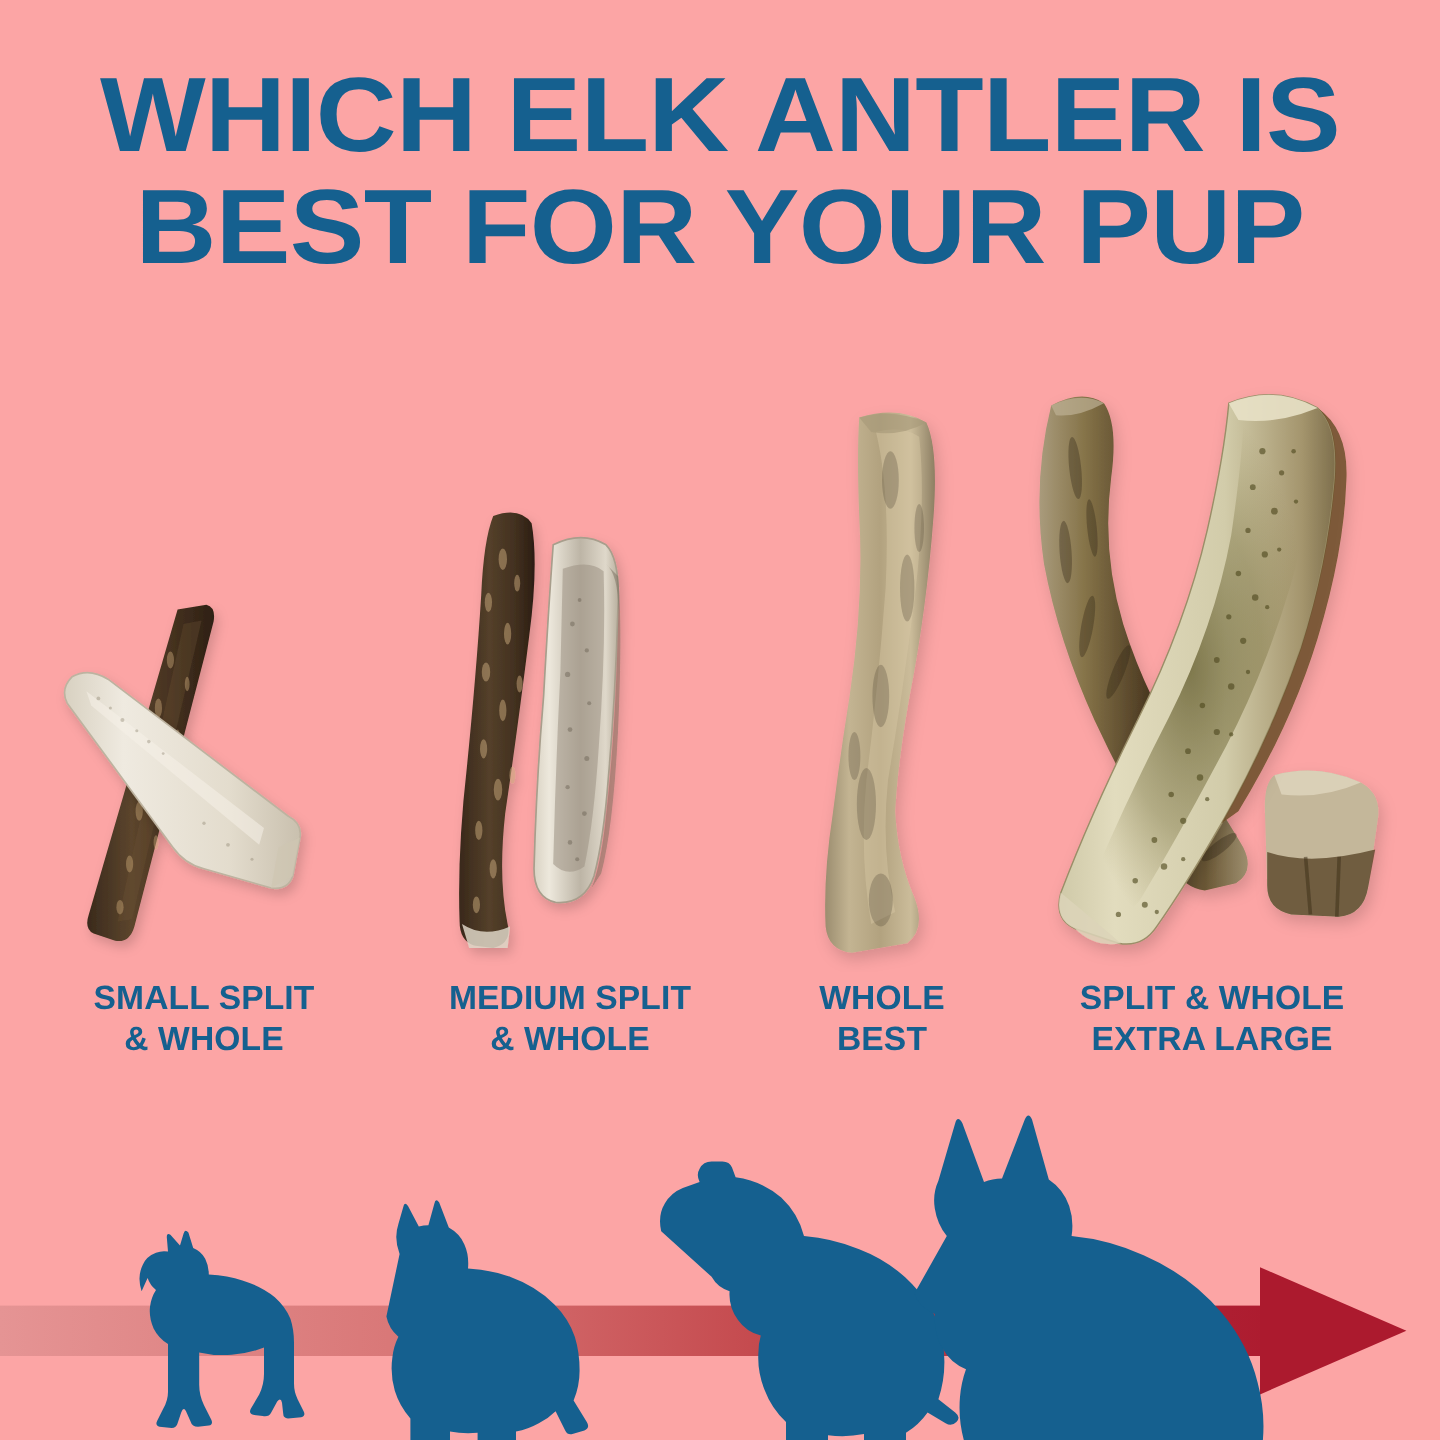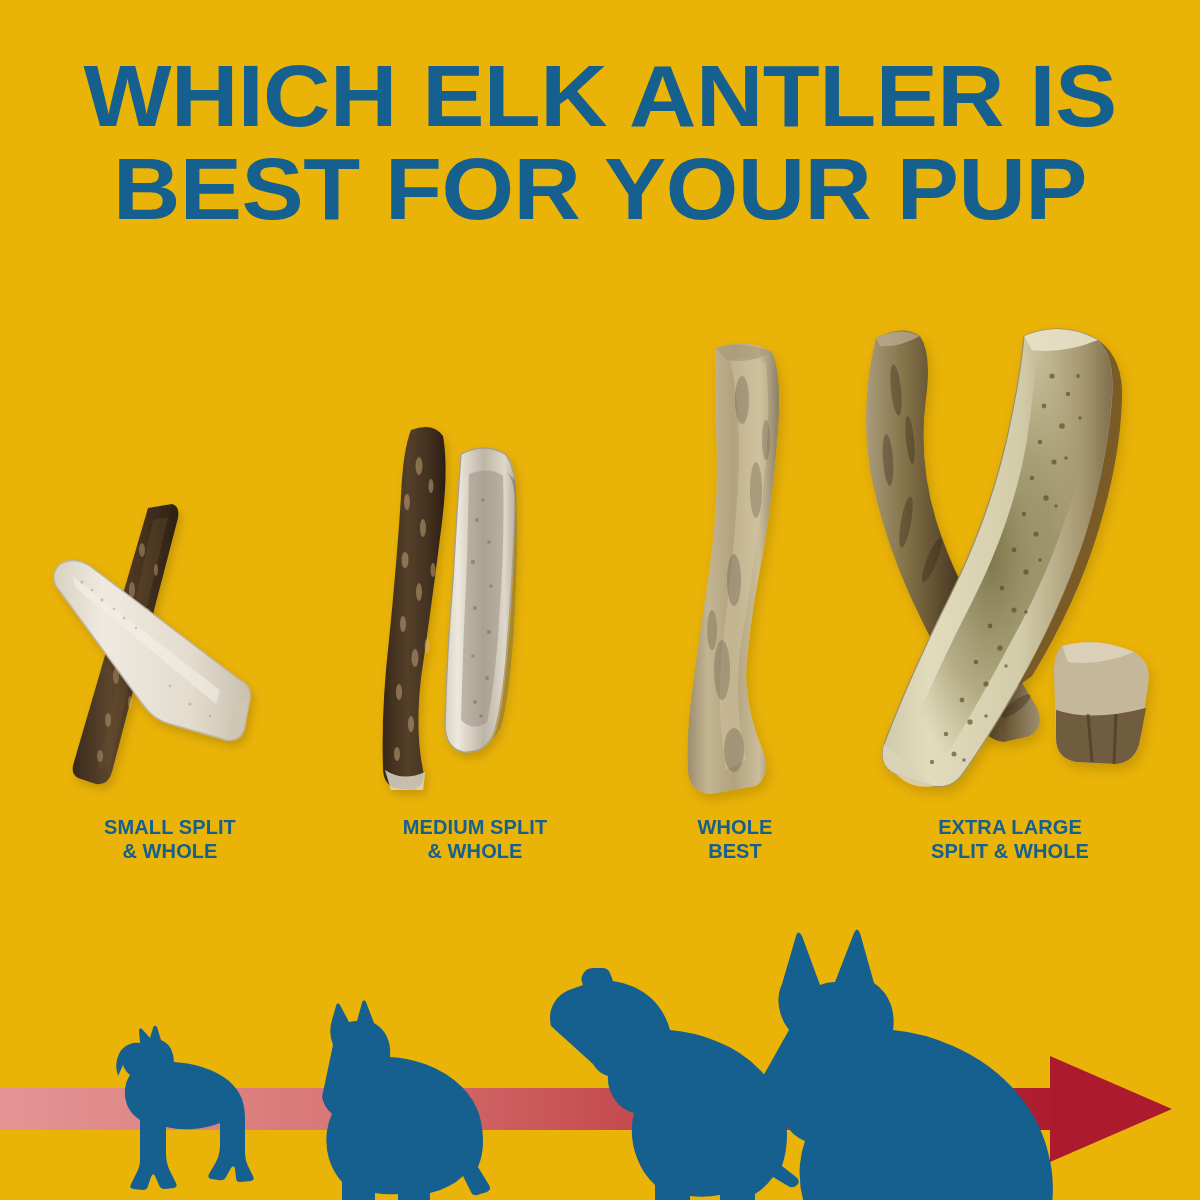--- a/index.html
+++ b/index.html
@@ -3,21 +3,21 @@
 <meta charset="utf-8">
 <style>
   html,body{margin:0;padding:0;}
   body{
     width:1200px;height:1200px;
     background:#ffffff;
     font-family:"Liberation Sans",sans-serif;
     overflow:hidden;
     position:relative;
   }
-  #stage{position:relative;width:1200px;height:1200px;overflow:hidden;background:#eab308;}
+  #stage{position:relative;width:1200px;height:1200px;overflow:hidden;background:#fca5a5;}
 
   
   .title-block{
     position:absolute;left:0;top:52px;width:1200px;
     text-align:center;
   }
   .title-line{
     display:block;
     color:#15608F;
     font-weight:bold;
@@ -40,21 +40,21 @@
   .col.large{left:630px;width:230px;height:480px;}
   .col.xlarge{left:840px;width:330px;height:500px;}
 
   
   .labels{position:absolute;left:0;top:815px;width:1200px;height:100px;}
   .label{
     position:absolute;
     text-align:center;
     color:#15608F;
     font-weight:bold;
-    font-size:20px;
+    font-size:28px;
     line-height:1.22em;
     letter-spacing:0.1px;
   }
   .label .ln{display:block;white-space:nowrap;}
   .label.small{left:15px;width:310px;}
   .label.medium{left:325px;width:300px;text-align:center;}
   .label.large{left:625px;width:220px;}
   .label.xlarge{left:840px;width:340px;}
 
   
@@ -326,22 +326,22 @@
     </div>
     <div class="label medium">
       <span class="ln">MEDIUM SPLIT</span>
       <span class="ln">&amp; WHOLE</span>
     </div>
     <div class="label large">
       <span class="ln">WHOLE</span>
       <span class="ln">BEST</span>
     </div>
     <div class="label xlarge">
+      <span class="ln">SPLIT &amp; WHOLE</span>
       <span class="ln">EXTRA LARGE</span>
-      <span class="ln">SPLIT &amp; WHOLE</span>
     </div>
   </div>
 
   <div class="arrowband">
     <svg width="1200" height="300" viewBox="0 0 1200 300">
       <defs>
         <linearGradient id="redGrad" x1="0" y1="0" x2="1" y2="0">
           <stop offset="0%" stop-color="#E59494"></stop>
           <stop offset="30%" stop-color="#D97878"></stop>
           <stop offset="58%" stop-color="#C54B4F"></stop>

